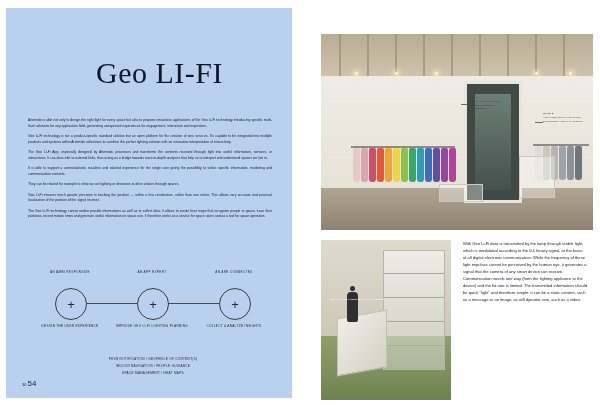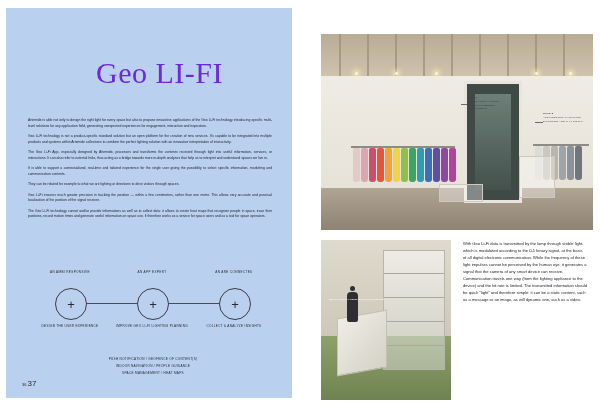--- a/index.html
+++ b/index.html
@@ -16,21 +16,21 @@
   }
   
   .left-page{
     position:absolute;left:6px;top:8px;width:286px;height:390px;
     background:#b9d1ee;
     overflow:hidden;
   }
   .title{
     position:absolute;left:90px;top:48px;
     font-size:30px;letter-spacing:0.5px;
-    color:#6d28d9;font-weight:400;
+    color:#0f172a;font-weight:400;
     font-family:"Liberation Serif", serif;
   }
   .body-copy{
     position:absolute;left:22px;top:110px;width:244px;
     font-size:3.4px;line-height:1.62;color:#1e1e28;
     text-align:justify;
   }
   .body-copy p{margin:0 0 5px 0;}
   
   .diagram{
@@ -196,21 +196,21 @@
     </div>
 
     <div class="sub-list">
       <div>PUSH NOTIFICATION / GEOFENCE OF CONTENT(S)</div>
       <div>INDOOR NAVIGATION / PEOPLE GUIDANCE</div>
       <div>SPACE MANAGEMENT / HEAT MAPS</div>
     </div>
 
     <div class="folio">
       <span>36</span>
-      <span class="big">37</span>
+      <span class="big">54</span>
     </div>
   </div>
 
   <div class="right-page">
 
     <div class="photo-top">
       <div class="ceiling">
         <div class="ceiling-beam" style="left:18px"></div>
         <div class="ceiling-beam" style="left:46px"></div>
         <div class="ceiling-beam" style="left:74px"></div>

